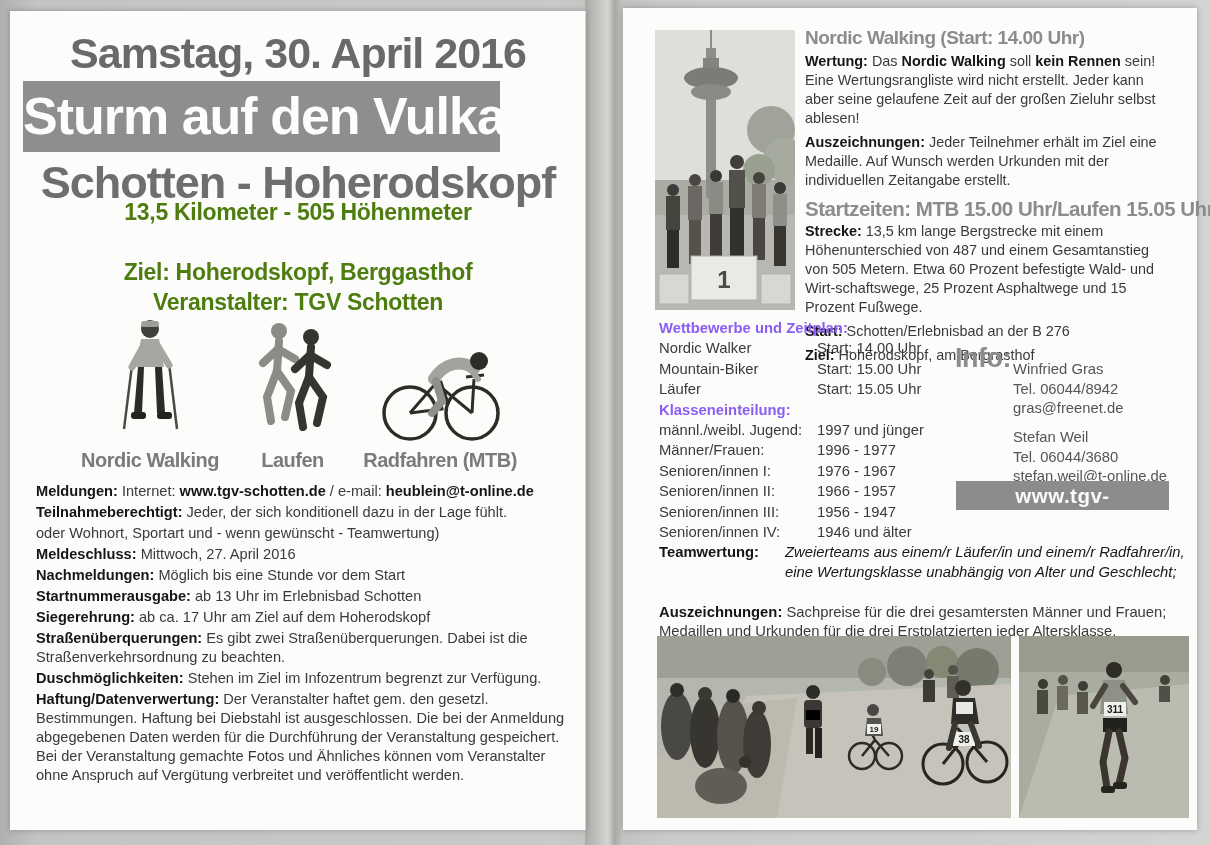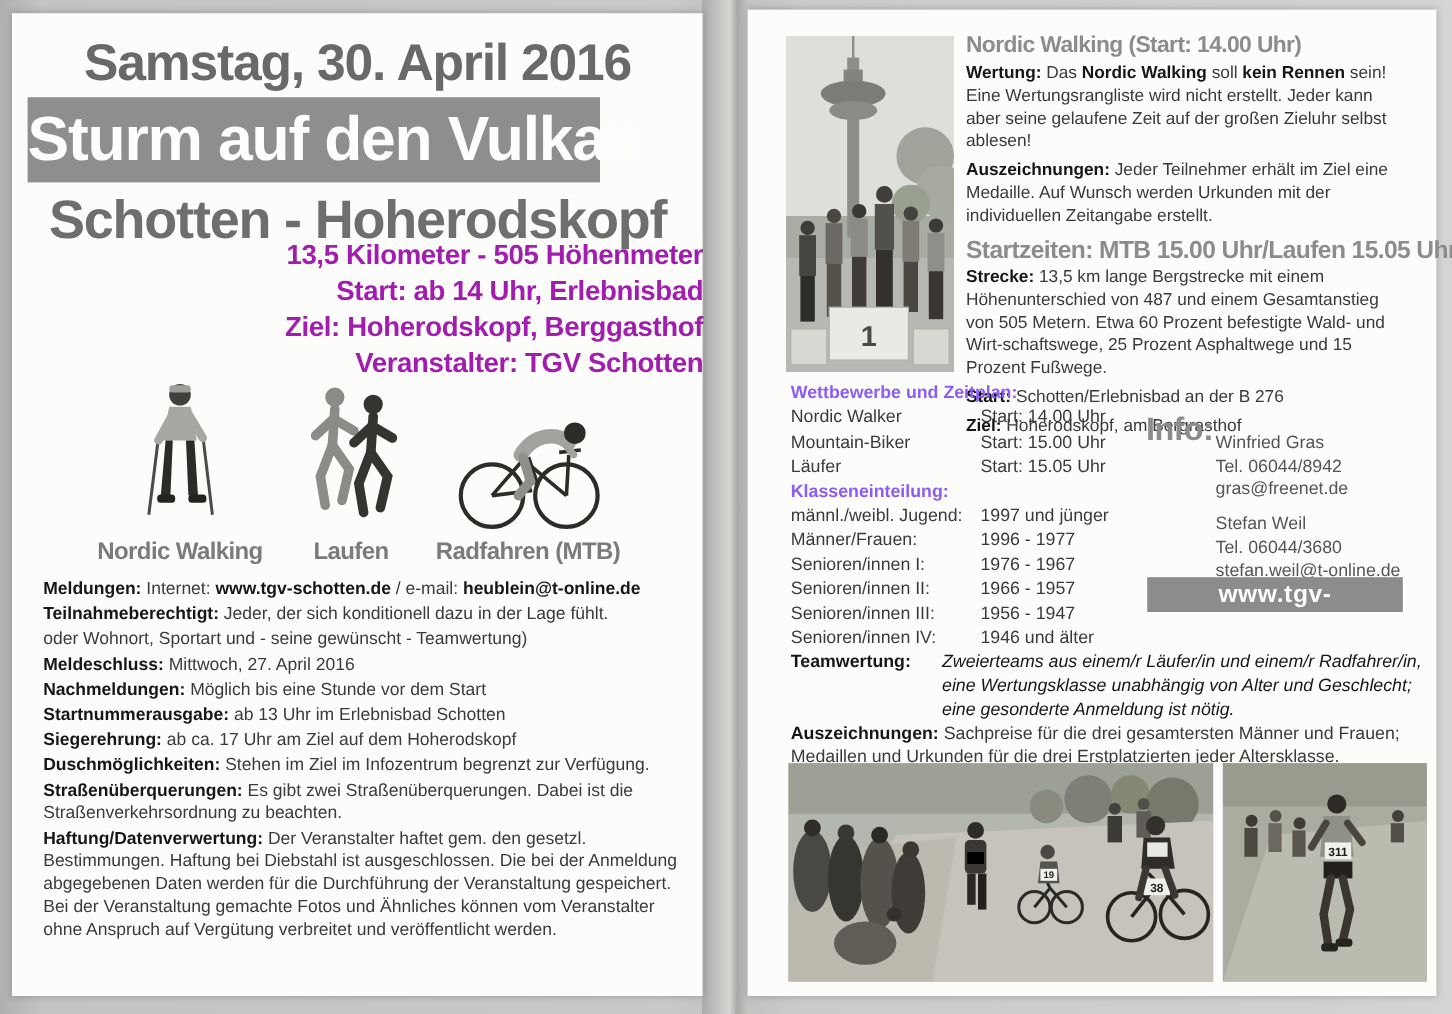--- a/index.html
+++ b/index.html
@@ -9,21 +9,21 @@
     font-family:"Liberation Sans",sans-serif;color:#3a3a3a;
   }
   .page{position:absolute;background:#fcfcfa;}
   #left-page{left:10px;top:11px;width:576px;height:819px;box-shadow:0 0 6px rgba(60,60,60,.35);}
   #right-page{left:623px;top:8px;width:574px;height:822px;box-shadow:0 0 6px rgba(60,60,60,.35);}
   .abs{position:absolute;}
   .display{font-weight:bold;letter-spacing:-1px;}
   #date-title{left:0;right:0;top:18px;text-align:center;font-size:43px;color:#696969;white-space:nowrap;}
   #event-banner{left:13px;top:70px;width:477px;height:71px;background:#8e8e8e;text-align:center;line-height:71px;font-size:52px;color:#fdfdfd;white-space:nowrap;}
   #route-title{left:0;right:0;top:146px;text-align:center;font-size:45px;color:#6e6e6e;white-space:nowrap;}
-  .stat{left:0;right:0;text-align:right;font-size:23px;font-weight:bold;color:#a21caf;white-space:nowrap;letter-spacing:-.3px;}
+  .stat{left:0;right:0;text-align:center;font-size:23px;font-weight:bold;color:#4d7c0f;white-space:nowrap;letter-spacing:-.3px;}
   .sportbox{top:306px;text-align:center;}
   .sportbox svg{display:block;margin:0 auto;}
   .sportlabel{font-size:20px;font-weight:bold;color:#7b7b7b;letter-spacing:-.5px;margin-top:4px;white-space:nowrap;}
   #left-info{left:26px;right:14px;top:471px;font-size:14.6px;line-height:19px;color:#3a3a3a;}
   #left-info p{margin:0 0 2px 0;}
   .b{font-weight:bold;color:#161616;}
   .faxline1{margin-left:82px;}
   .faxline2{margin-left:112px;}
   
   #rp-photo{left:32px;top:22px;width:140px;height:280px;}
@@ -54,21 +54,20 @@
 </style>
 </head>
 <body>
 
 <div class="page" id="left-page">
   <div class="abs display" id="date-title">Samstag, 30. April 2016</div>
   <div class="abs display" id="event-banner">Sturm auf den Vulkan</div>
   <div class="abs display" id="route-title">Schotten - Hoherodskopf</div>
 
   <div class="abs stat" style="top:188px">13,5 Kilometer - 505 Höhenmeter</div>
-  <div class="abs stat" style="top:218px">Start: ab 14 Uhr, Erlebnisbad</div>
   <div class="abs stat" style="top:248px">Ziel: Hoherodskopf, Berggasthof</div>
   <div class="abs stat" style="top:278px">Veranstalter: TGV Schotten</div>
 
   <div class="abs sportbox" style="left:55px;width:170px">
     <svg width="110" height="128" viewBox="0 0 90 128">
       <line x1="27" y1="48" x2="19" y2="112" stroke="#4a4a47" stroke-width="2.5"></line>
       <line x1="64" y1="46" x2="72" y2="112" stroke="#4a4a47" stroke-width="2.5"></line>
       <circle cx="45" cy="12" r="9" fill="#3f3f3c"></circle>
       <rect x="36" y="4" width="18" height="6" rx="3" fill="#9e9e9b"></rect>
       <path d="M36,22 h18 l5,28 h-28 z" fill="#a6a6a3"></path>
@@ -124,28 +123,28 @@
   </div>
 
   <div class="abs" id="left-info">
     <p>
       <span class="b">Meldungen:</span><span> Internet: </span><span class="b">www.tgv-schotten.de</span><span>  /  e-mail: </span><span class="b">heublein@t-online.de</span>
     </p>
     <p>
       <span class="b">Teilnahmeberechtigt:</span><span> Jeder, der sich konditionell dazu in der Lage fühlt.</span>
     </p>
     <p class="faxline2">
-      <span>oder Wohnort, Sportart und - seine gewünscht - Teamwertung)</span>
+      <span>oder Wohnort, Sportart und - wenn gewünscht - Teamwertung)</span>
     </p>
     <p><span class="b">Meldeschluss:</span><span> Mittwoch, 27. April 2016</span></p>
     <p><span class="b">Nachmeldungen:</span><span> Möglich bis eine Stunde vor dem Start</span></p>
     <p><span class="b">Startnummerausgabe:</span><span> ab 13 Uhr im Erlebnisbad Schotten</span></p>
     <p><span class="b">Siegerehrung:</span><span> ab ca. 17 Uhr am Ziel auf dem Hoherodskopf</span></p>
+    <p><span class="b">Straßenüberquerungen:</span><span> Es gibt zwei Straßenüberquerungen. Dabei ist  die Straßenverkehrsordnung zu beachten.</span></p>
     <p><span class="b">Duschmöglichkeiten:</span><span> Stehen im Ziel im Infozentrum begrenzt zur Verfügung.</span></p>
-    <p><span class="b">Straßenüberquerungen:</span><span> Es gibt zwei Straßenüberquerungen. Dabei ist  die Straßenverkehrsordnung zu beachten.</span></p>
     <p><span class="b">Haftung/Datenverwertung:</span><span> Der Veranstalter haftet gem. den gesetzl. Bestimmungen. Haftung bei Diebstahl ist ausgeschlossen. Die bei der Anmeldung abgegebenen Daten werden für die Durchführung der Veranstaltung gespeichert. Bei der Veranstaltung gemachte Fotos und Ähnliches können vom Veranstalter ohne Anspruch auf Vergütung verbreitet und veröffentlicht werden.</span></p>
   </div>
 </div>
 
 <div class="page" id="right-page">
 
   <svg class="abs photo" id="rp-photo" viewBox="0 0 140 280">
     <rect width="140" height="280" fill="#dededa"></rect>
     <rect y="150" width="140" height="40" fill="#a9aca2"></rect>
     <rect y="185" width="140" height="95" fill="#b7b7b3"></rect>
@@ -224,21 +223,20 @@
     <div>Tel. 06044/3680</div>
     <div>stefan.weil@t-online.de</div>
   </div>
   <div class="abs" id="site-banner">www.tgv-schotten.de</div>
 
   <div class="abs" id="team-block">
     <span class="b lbl">Teamwertung:</span>
     <div id="team-lines">
       <div>Zweierteams aus einem/r Läufer/in und einem/r Radfahrer/in,</div>
       <div>eine Wertungsklasse unabhängig von Alter und Geschlecht;</div>
-      <div>eine gesonderte Anmeldung ist nötig.</div>
     </div>
   </div>
   <div class="abs" id="ausz2">
     <span class="b">Auszeichnungen:</span><span>  Sachpreise für die drei gesamtersten Männer und Frauen; Medaillen und Urkunden für die drei Erstplatzierten jeder Altersklasse.</span>
   </div>
 
   <svg class="abs photo" id="race-photo" viewBox="0 0 354 182">
     <rect width="354" height="182" fill="#b4b7ae"></rect>
     <rect width="354" height="42" fill="#9da095"></rect>
     <circle cx="250" cy="30" r="20" fill="#7d8076"></circle>

